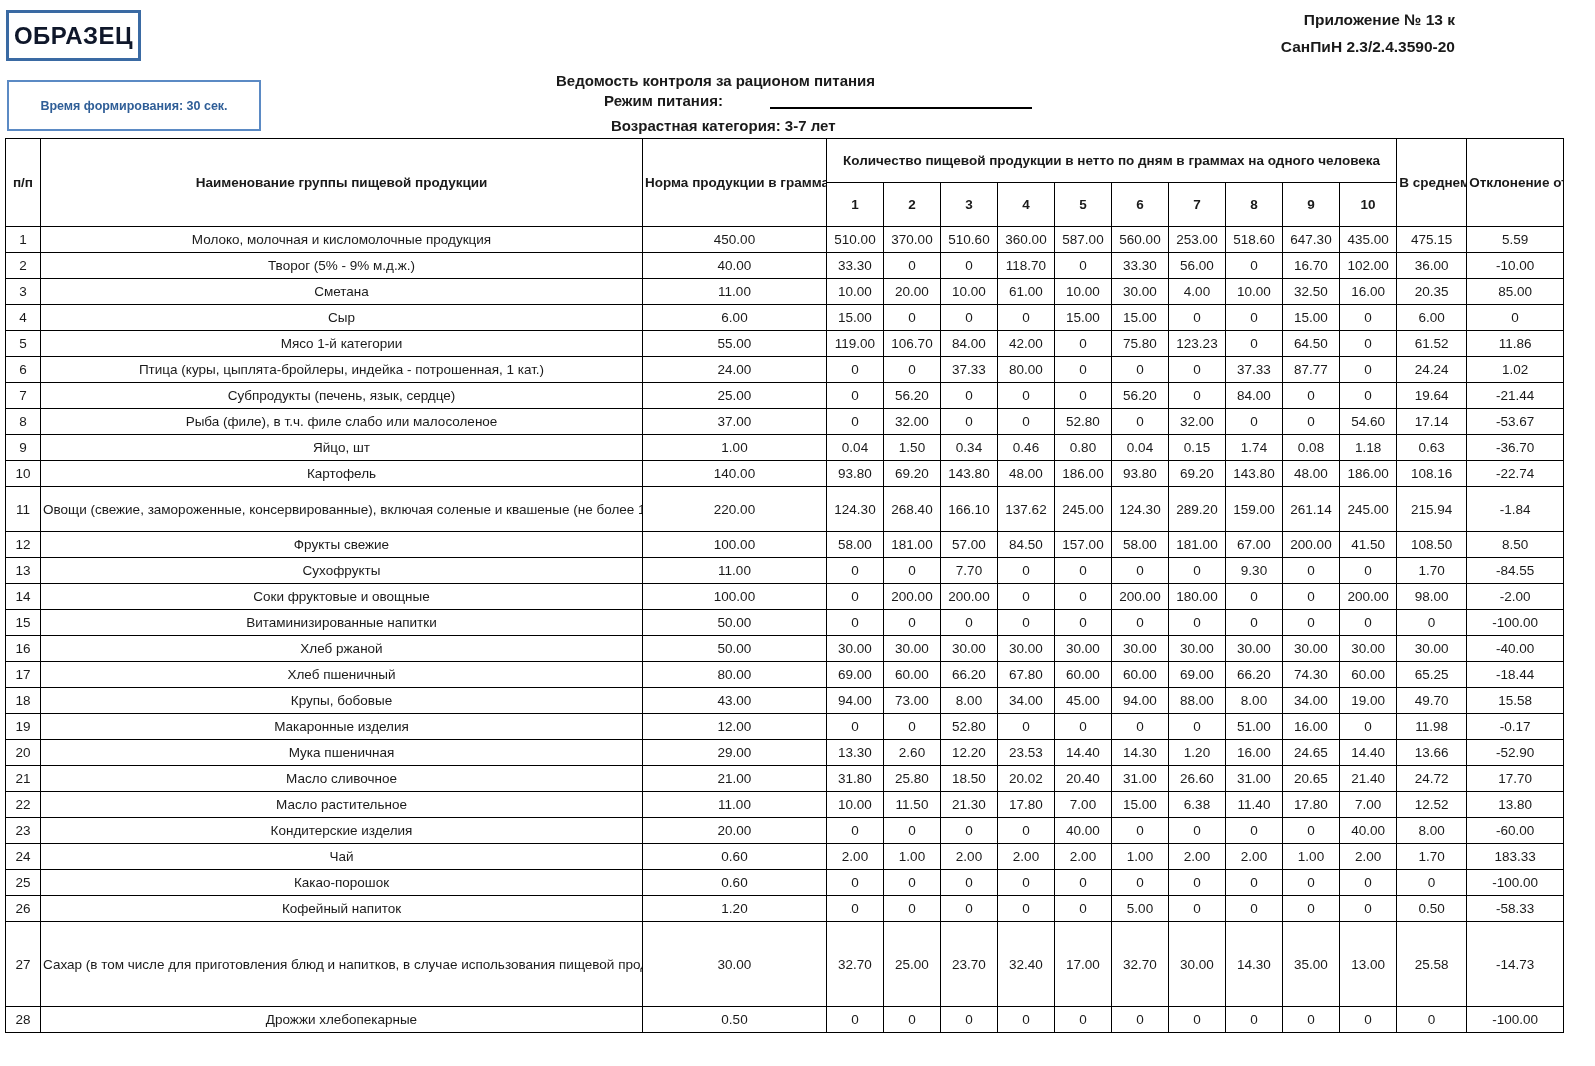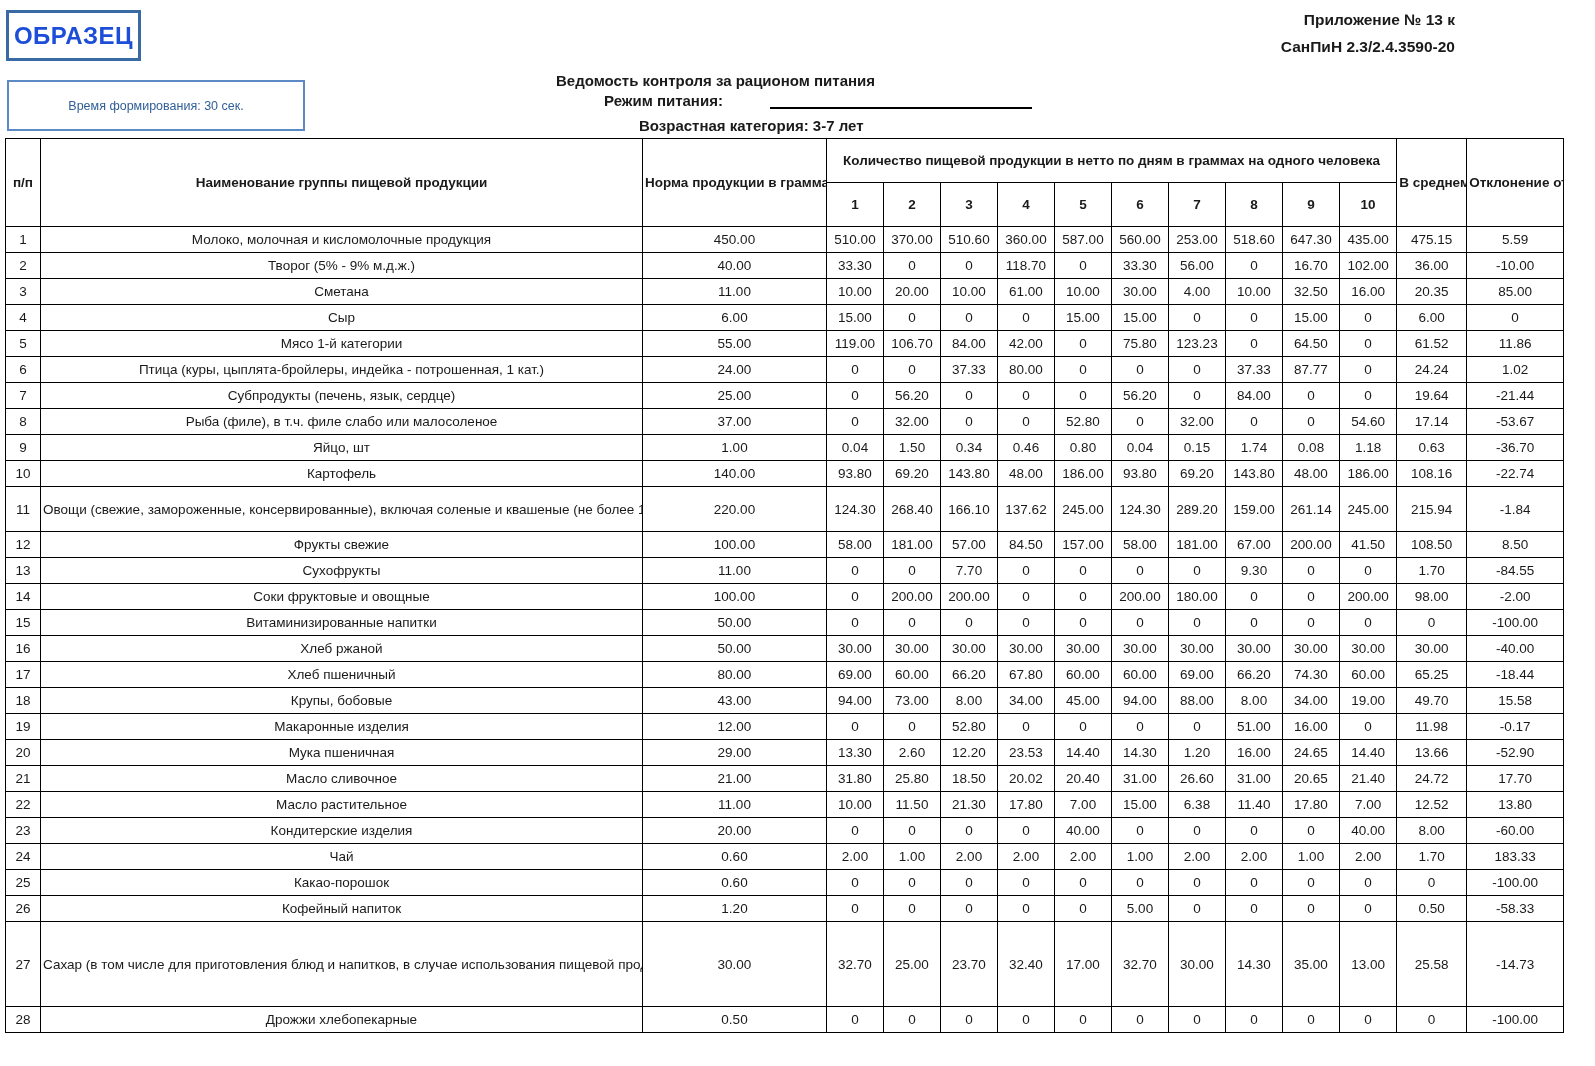--- a/index.html
+++ b/index.html
@@ -4,44 +4,44 @@
 <style>
   html, body { margin: 0; padding: 0; background: #ffffff; }
   body {
     width: 1595px; height: 1066px; position: relative; overflow: hidden;
     font-family: "Liberation Sans", sans-serif; color: #1a1a1a;
   }
   .stamp {
     position: absolute; left: 6px; top: 10px; width: 135px; height: 51px;
     border: 3px solid #3a6aa3; box-sizing: border-box;
     display: flex; align-items: center; justify-content: center;
-    color: #1d4ed8; font-weight: bold; font-size: 24px; letter-spacing: 0.5px;
+    color: #0f172a; font-weight: bold; font-size: 24px; letter-spacing: 0.5px;
   }
   .timebox {
-    position: absolute; left: 7px; top: 80px; width: 298px; height: 51px;
+    position: absolute; left: 7px; top: 80px; width: 254px; height: 51px;
     border: 2px solid #5b8ac4; box-sizing: border-box;
     display: flex; align-items: center; justify-content: center;
-    color: #2f5e97; font-weight: normal; font-size: 12.5px;
+    color: #2f5e97; font-weight: bold; font-size: 12.5px;
   }
   .appendix {
     position: absolute; right: 140px; top: 6px; text-align: right;
     font-weight: bold; font-size: 15.5px; line-height: 27px;
   }
   .title {
     position: absolute; left: 556px; top: 72px; font-weight: bold; font-size: 15px;
   }
   .mode {
     position: absolute; left: 604px; top: 92px; font-weight: bold; font-size: 15px;
     display: flex; align-items: flex-end; gap: 43px;
   }
   .mode .line {
     display: inline-block; width: 262px; border-bottom: 2px solid #000; margin-left: 4px; height: 12px;
   }
   .age {
-    position: absolute; left: 611px; top: 117px; font-weight: bold; font-size: 15px; margin-left: 28px;
+    position: absolute; left: 611px; top: 117px; font-weight: bold; font-size: 15px;
   }
   table.grid {
     position: absolute; left: 5px; top: 138px;
     border-collapse: collapse; table-layout: fixed; width: 1558px;
     font-size: 13.5px;
   }
   table.grid td, table.grid th {
     border: 1px solid #000; padding: 0 2px; overflow: hidden; white-space: nowrap;
   }
   table.grid th { font-weight: bold; font-size: 13.5px; line-height: 19px; text-align: center; }

